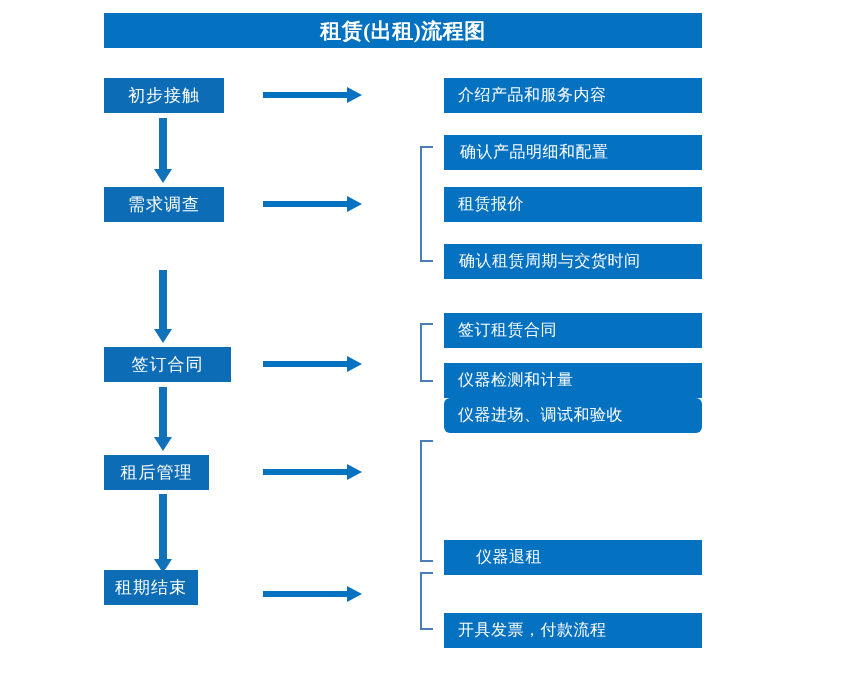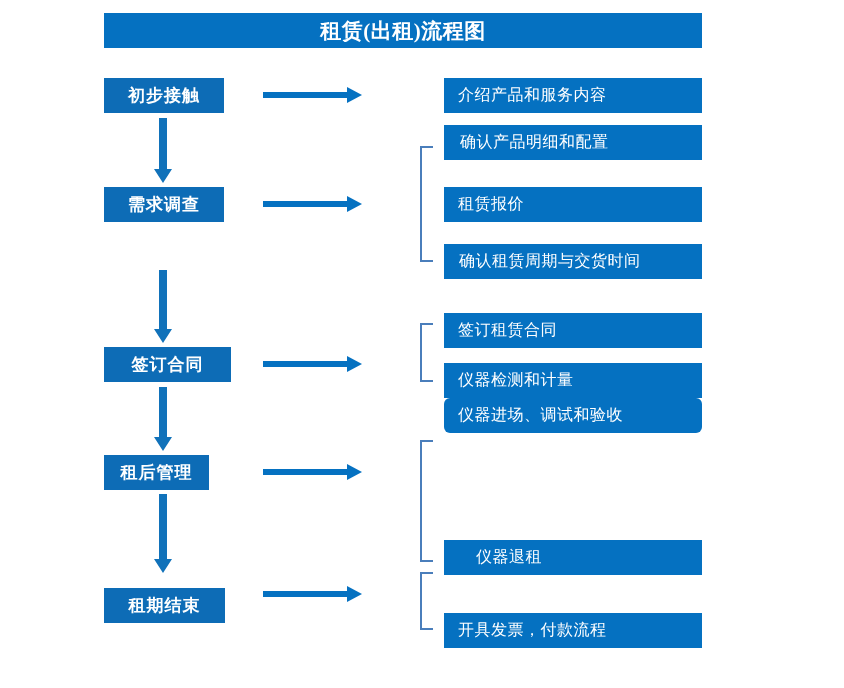--- a/index.html
+++ b/index.html
@@ -37,21 +37,21 @@
     letter-spacing: 0.5px;
   }
 
   
   .stage-box {
     position: absolute;
     height: 35px;
     background: #0d6cb6;
     color: #ffffff;
     font-size: 17px;
-    font-weight: bold;
+    font-weight: normal;
     display: flex;
     align-items: center;
     justify-content: center;
     letter-spacing: 1px;
     white-space: nowrap;
   }
 
   
   .task-box {
     position: absolute;
@@ -96,24 +96,24 @@
 <body>
 
 <div id="chart-root">
 
   <div class="title-bar">租赁(出租)流程图</div>
 
   <div class="stage-box" style="left:104px; top:78px;  width:120px;">初步接触</div>
   <div class="stage-box" style="left:104px; top:187px; width:120px;">需求调查</div>
   <div class="stage-box" style="left:104px; top:347px; width:127px;">签订合同</div>
   <div class="stage-box" style="left:104px; top:455px; width:105px;">租后管理</div>
-  <div class="stage-box" style="left:104px; top:588px; width:121px;">租期结束</div>
+  <div class="stage-box" style="left:104px; top:570px; width:94px;">租期结束</div>
 
   <div class="task-box" style="top:78px;">介绍产品和服务内容</div>
-  <div class="task-box" style="top:125px;padding-left:16px;">确认产品明细和配置</div>
+  <div class="task-box" style="top:135px;padding-left:16px;">确认产品明细和配置</div>
   <div class="task-box" style="top:187px;">租赁报价</div>
   <div class="task-box" style="top:244px;padding-left:15px;">确认租赁周期与交货时间</div>
   <div class="task-box" style="top:313px;">签订租赁合同</div>
   <div class="task-box" style="top:363px;">仪器检测和计量</div>
   <div class="task-box" style="top:398px;border-radius:6px;">仪器进场、调试和验收</div>
   <div class="task-box" style="top:540px;padding-left:32px;">仪器退租</div>
   <div class="task-box" style="top:613px;">开具发票，付款流程</div>
 
   <div class="arrow-h" style="left:263px; top:84px;">
     <svg width="100" height="22" viewBox="0 0 100 22">

